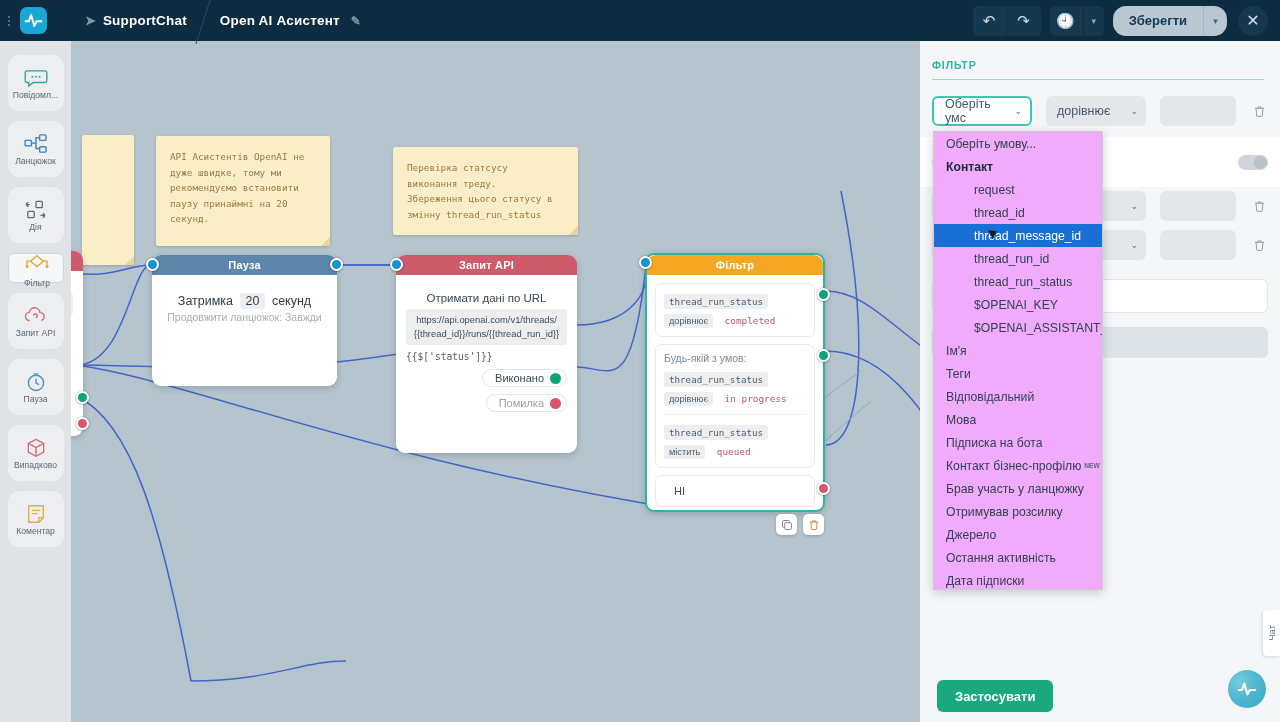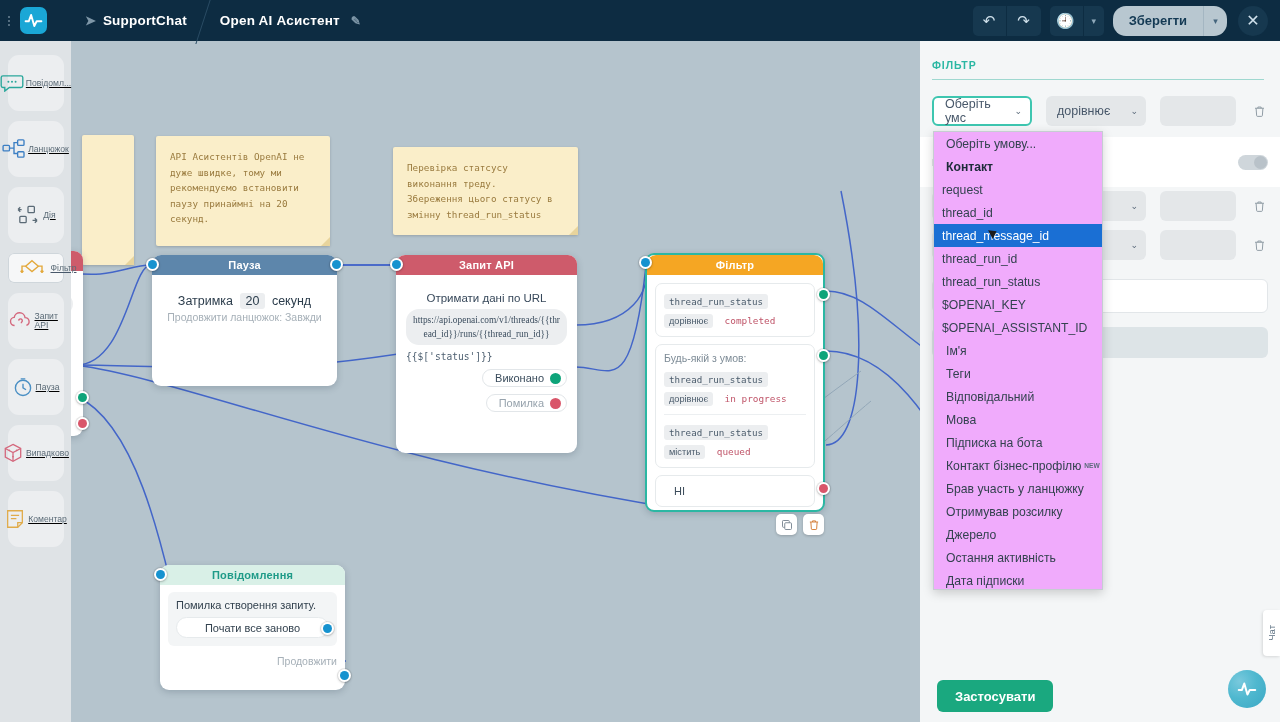--- a/index.html
+++ b/index.html
@@ -78,22 +78,22 @@
   }
 
   
   .leftbar {
     position: absolute; top: 41px; left: 0; width: 71px; height: 681px;
     background: #dfe3e6; padding-top: 14px; z-index: 50;
     display: flex; flex-direction: column; align-items: center; gap: 10px;
   }
   .tool {
     width: 56px; height: 56px; border-radius: 11px; background: #eceef0;
-    display: flex; flex-direction: row; align-items: center;
-    justify-content: center; gap: 2px; text-decoration: underline;
+    display: flex; flex-direction: column; align-items: center;
+    justify-content: center; gap: 2px;
   }
   .tool .ti { height: 22px; display:flex; align-items:center; justify-content:center; }
   .tool .tl { font-size: 8.6px; color: #5a6a76; line-height: 1; }
   .tool.sel { background: #f6f7f8; box-shadow: 0 0 0 1px #cfd6db inset; }
 
   
   .canvas {
     position: absolute; top: 41px; left: 71px; width: 1209px; height: 681px;
     background: #b5c4cd; overflow: hidden;
   }
@@ -131,22 +131,22 @@
   }
   .port i { width: 9px; height: 9px; border-radius: 50%; background: #1692cf; display:block;}
   .port.green i { background: #0ea47a; }
   .port.red i { background: #d9566a; }
   .delay-line { font-size: 12.5px; color: #2c3d4c; text-align:center; padding: 2px 0 3px;}
   .delay-val { background:#eceef0; border-radius:3px; padding: 1px 6px; margin: 0 3px; }
   .sub-muted { font-size: 10.5px; color: #a6b0b8; text-align:center; }
 
   .api-sub { font-size: 11.5px; color: #37485a; text-align: center; margin-bottom: 5px;}
   .api-url {
-    background:#eceef0; border-radius:13px; padding: 4px 6px; text-align:center;
-    font-family:Liberation Serif, serif; font-size:9.4px; color:#3b4d5e;
+    background:#eceef0; border-radius:3px; padding: 4px 6px; text-align:center;
+    font-family:Liberation Sans, sans-serif; font-size:9.4px; color:#3b4d5e;
     line-height: 1.5; word-break: break-all;
   }
   .api-status {
     font-family:"DejaVu Sans Mono", monospace;
     font-size: 9.6px; color: #4d5f70; margin-top: 6px;
   }
   .pill-out {
     display:flex; align-items:center; justify-content:flex-end; gap:6px;
     background:#fff; border:1px solid #e2e6e9; border-radius: 13px;
     padding: 2px 5px 2px 12px; margin-top: 7px; margin-left: auto; width: max-content;
@@ -269,21 +269,21 @@
   .ddmenu {
     position:absolute; left: 933px; top: 131px; width: 170px; height: 459px;
     background:#f0abfc; border:1px solid #c6cdd2; z-index: 70;
     box-shadow: 0 3px 10px rgba(0,0,0,.18); overflow: hidden;
   }
   .ddi {
     height: 23px; display:flex; align-items:center; font-size: 12.2px;
     color:#33424f; padding-left: 12px; white-space: nowrap;
   }
   .ddi.group { font-weight: bold; color:#1c2b38; }
-  .ddi.child { padding-left: 8px; }
+  .ddi.child { padding-left: 40px; }
   .ddi.hl { background:#1a6fd4; color:#fff; }
   .badge-new {
     font-size: 6.6px; color:#5b6b7b; vertical-align: super; margin-left: 3px;
     font-weight:bold;
   }
   .ddcursor {
     position:absolute; left: 990px; top: 228px; width:0; height:0;
     border-left: 7px solid #1c1c1c; border-top: 5px solid transparent;
     border-bottom: 5px solid transparent; transform: rotate(-28deg);
     z-index: 80;
@@ -573,43 +573,20 @@
           <path d="M11 5V3a1 1 0 00-1-1H3a1 1 0 00-1 1v7a1 1 0 001 1h2"></path>
         </svg>
       </div>
       <div class="act-btn">
         <svg width="12" height="12" viewBox="0 0 16 16" fill="none" stroke="#d4803a" stroke-width="1.3">
           <path d="M2.5 4h11M6 4V2.5h4V4M3.8 4l.7 9.2a1 1 0 001 .8h5a1 1 0 001-.8L12.2 4"></path>
         </svg>
       </div>
     </div>
 
-    <div class="node" style="left:89px; top:524px; width:185px; height:125px;">
-      <div class="node-head" style="background:#d9f0e7; color:#1f9b88;">
-        <span>Повідомлення</span>
-      </div>
-      <div class="port" style="left:-6px; top:3px;">
-          <i></i>
-        </div>
-      <div class="node-body" style="padding:7px 8px 6px;">
-        <div class="msg-inner">
-          <div class="msg-text">Помилка створення запиту.</div>
-          <div class="msg-btn">
-            <span>Почати все заново</span>
-            <span class="port" style="right:-6px; top:4px;">
-                <i></i>
-              </span>
-          </div>
-        </div>
-        <div class="msg-cont">Продовжити</div>
-        <div class="port" style="right:-6px; bottom:8px;">
-            <i></i>
-          </div>
-      </div>
-    </div>
 
   </div>
 
   <div class="rpanel">
     <div class="rpanel-title">ФІЛЬТР</div>
     <div class="rpanel-rule"></div>
 
     <div class="frow">
       <div class="sel w1 active">
         <span>Оберіть умс</span>

